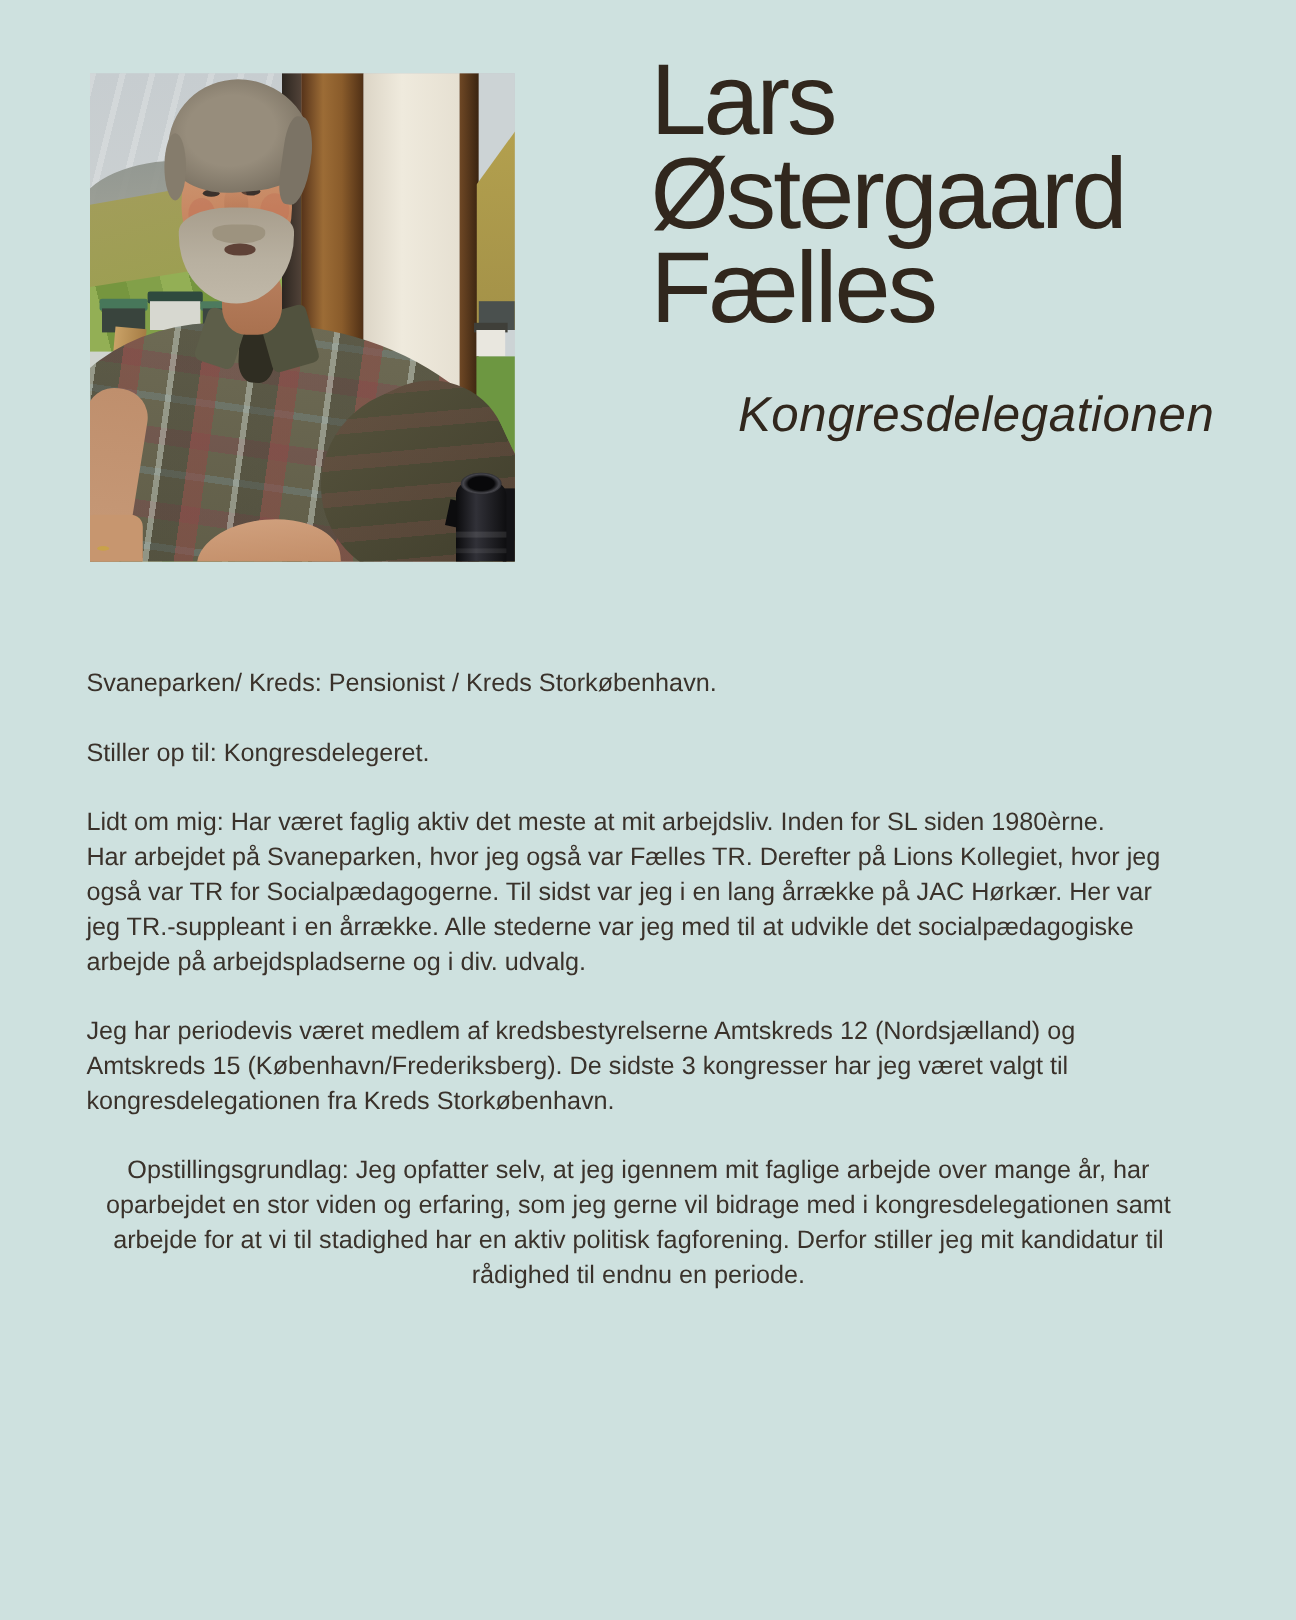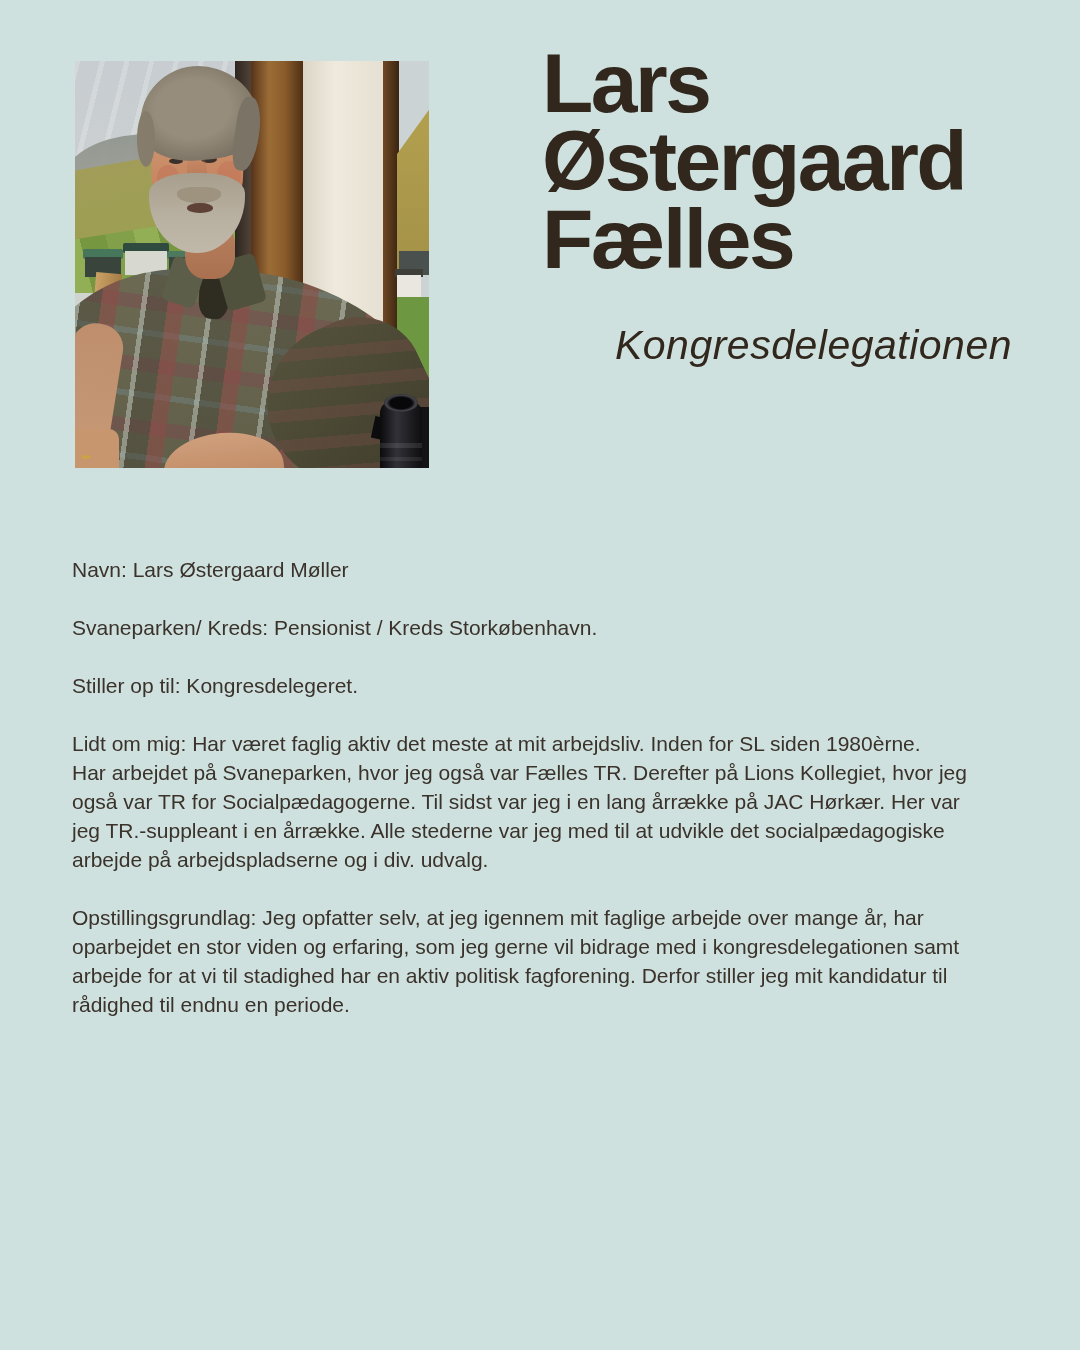--- a/index.html
+++ b/index.html
@@ -120,36 +120,36 @@
   .binoc-lens { left:309px; top:333px; width:34px; height:18px;
     background:radial-gradient(ellipse at 50% 50%, #08080a 45%, #46464c 62%, #1a1a1e 78%);
     border-radius:50%; }
   .binoc-band  { left:305px; top:382px; width:42px; height:5px; background:rgba(255,255,255,0.10); }
   .binoc-band2 { left:305px; top:396px; width:42px; height:4px; background:rgba(255,255,255,0.08); }
 
   
   .title-block {
     position:absolute; left:542px; top:44px; width:500px;
     color:#31271d; font-size:84px; line-height:78px;
-    font-weight:bold; letter-spacing:-2.5px;
+    font-weight:normal; letter-spacing:-2.5px;
   }
   .subtitle {
     position:absolute; right:68px; top:322px;
     color:#31271d; font-size:41px; font-style:italic; font-weight:400;
     letter-spacing:0.5px;
     margin-left:44px;
   }
 
   
   .bio {
     position:absolute; left:72px; top:555px; width:920px;
     color:#3a322b; font-size:21px; line-height:29px; font-weight:400;
   }
   .bio p { margin:0 0 29px 0; white-space:pre-line; }
-  .bio p:last-child { margin-bottom:0; }
+  .bio p:last-child { margin-bottom:0;text-align:center; }
 </style>
 </head>
 <body>
 
 <div class="page">
 
   <div class="photo" title="Ældre mand med gråt hår og skæg i ternet skjorte ved et vindue med udsigt over grønne fjelde og huse; en kikkert står i hjørnet">
     <div class="abs sky-streaks"></div>
     <div class="abs mountain"></div>
     <div class="abs hill-upper"></div>
@@ -215,21 +215,21 @@
   </div>
 
   <div class="title-block">
     <div>Lars</div>
     <div>Østergaard</div>
     <div>Fælles</div>
   </div>
   <div class="subtitle">Kongresdelegationen</div>
 
   <div class="bio">
-    <p>Navn: Lars Østergaard Møller</p>
     <p>Svaneparken/ Kreds: Pensionist / Kreds Storkøbenhavn.</p>
     <p>Stiller op til: Kongresdelegeret.</p>
     <p>Lidt om mig: Har været faglig aktiv det meste at mit arbejdsliv. Inden for SL siden 1980èrne.
 Har arbejdet på Svaneparken, hvor jeg også var Fælles TR. Derefter på Lions Kollegiet, hvor jeg også var TR for Socialpædagogerne. Til sidst var jeg i en lang årrække på JAC Hørkær. Her var jeg TR.-suppleant i en årrække. Alle stederne var jeg med til at udvikle det socialpædagogiske arbejde på arbejdspladserne og i div. udvalg.</p>
+    <p>Jeg har periodevis været medlem af kredsbestyrelserne Amtskreds 12 (Nordsjælland) og Amtskreds 15 (København/Frederiksberg). De sidste 3 kongresser har jeg været valgt til kongresdelegationen fra Kreds Storkøbenhavn.</p>
     <p>Opstillingsgrundlag: Jeg opfatter selv, at jeg igennem mit faglige arbejde over mange år, har oparbejdet en stor viden og erfaring, som jeg gerne vil bidrage med i kongresdelegationen samt arbejde for at vi til stadighed har en aktiv politisk fagforening. Derfor stiller jeg mit kandidatur til rådighed til endnu en periode.</p>
   </div>
 
 </div>
 
 </body></html>

